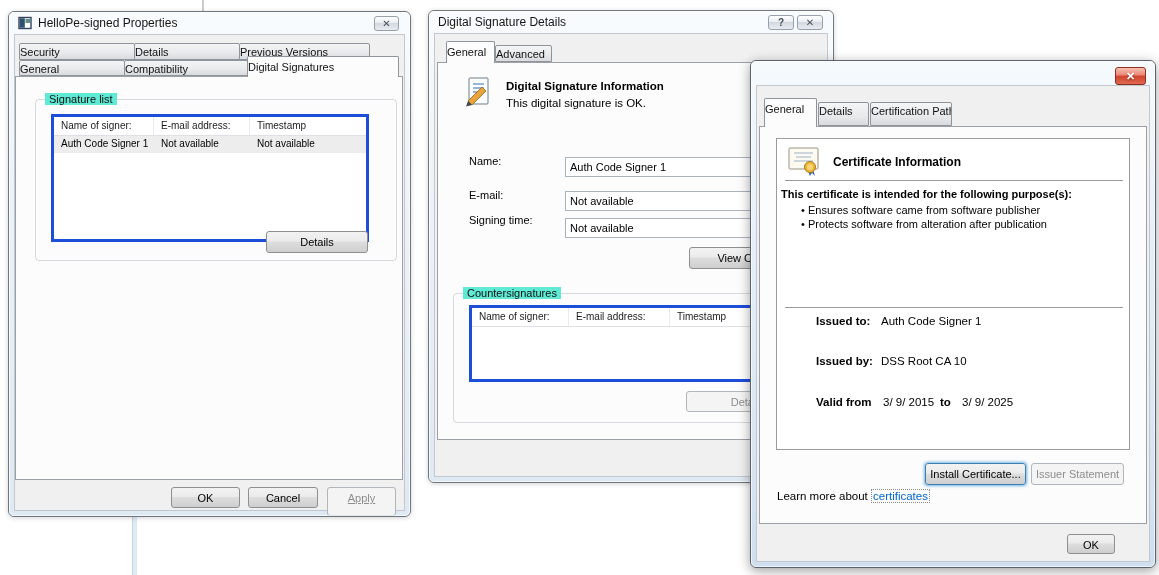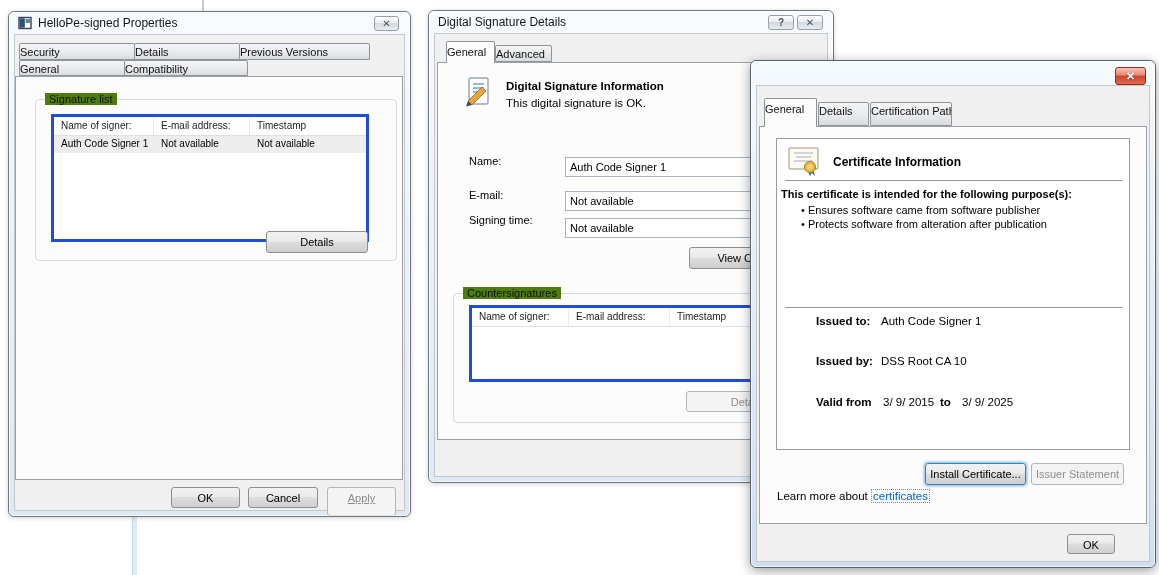--- a/index.html
+++ b/index.html
@@ -15,21 +15,21 @@
   .capbtn{position:absolute;box-sizing:border-box;border:1px solid #98a0aa;border-radius:3px;background:linear-gradient(180deg,#ffffff,#e9edf1 45%,#d3d9df 50%,#e8ecf0);color:#47515b;font-size:10px;text-align:center;line-height:13px;}
   .capbtn.red{background:linear-gradient(180deg,#f7c2b2,#ea8573 45%,#cf432d 50%,#de6a50);border-color:#8c2f1f;color:#fff;font-weight:bold;text-shadow:0 1px 2px rgba(0,0,0,.45);line-height:16px;font-size:11px;}
 
   
   .tab{position:absolute;box-sizing:border-box;background:linear-gradient(180deg,#f3f5f7,#e7e9eb 60%,#d9dcdf);border:1px solid #8f949a;border-radius:2px 2px 0 0;font-size:11px;color:#111;padding-top:2px;z-index:2;white-space:nowrap;overflow:hidden;}
   .tab.active{background:#fcfcfc;z-index:4;border-bottom:none;padding-top:4px;}
   .page{position:absolute;box-sizing:border-box;background:#fcfcfc;border:1px solid #9ba0a6;z-index:3;}
 
   
   .groupbox{position:absolute;box-sizing:border-box;border:1px solid #d6dade;border-radius:4px;}
-  .grouplabel{position:absolute;top:-7px;left:9px;font-size:11px;color:#101010;background:#4d7c0f;padding:0 4px;white-space:nowrap;}
+  .grouplabel{position:absolute;top:-7px;left:9px;font-size:11px;color:#101010;background:#5eead4;padding:0 4px;white-space:nowrap;}
   .lbl{position:absolute;font-size:11px;color:#000;white-space:nowrap;}
   .lbl.b{font-weight:bold;}
   .lbl.md{font-size:11.5px;}
   .tb{position:absolute;box-sizing:border-box;background:#fff;border:1px solid #aab2bb;font-size:11px;padding:3px 0 0 4px;color:#000;white-space:nowrap;overflow:hidden;}
   .btn{position:absolute;box-sizing:border-box;border:1px solid #8e8f8f;border-radius:3px;background:linear-gradient(180deg,#f2f2f2,#ebebeb 45%,#dddddd 50%,#cfcfcf);font-size:11px;color:#000;text-align:center;padding-top:4px;white-space:nowrap;overflow:hidden;cursor:default;}
   .btn.disabled{background:#f4f4f4;border-color:#b0b6bc;color:#8d8d8d;}
   .btn.focused{border-color:#3c7fb1;box-shadow:0 0 3px 1px #74b2e2;}
   .listview{position:absolute;box-sizing:border-box;background:#fff;border:3px solid #1d4ed8;font-size:10px;overflow:hidden;}
   .lv-header{display:flex;height:18px;background:#fff;border-bottom:1px solid #dde1e5;}
   .lv-col{box-sizing:border-box;padding:3px 0 0 7px;border-right:1px solid #ebebeb;color:#1c1c1c;white-space:nowrap;overflow:hidden;}
@@ -63,20 +63,21 @@
     <div class="capbtn" style="right:11px;top:4px;width:25px;height:15px;">
       <span>✕</span>
     </div>
     <div class="content" style="top:22px;">
 
       <div class="tab" style="left:4px;top:8px;width:116px;height:17px;">Security</div>
       <div class="tab" style="left:119px;top:8px;width:106px;height:17px;">Details</div>
       <div class="tab" style="left:224px;top:8px;width:131px;height:17px;">Previous Versions</div>
       <div class="tab" style="left:4px;top:25px;width:106px;height:16px;">General</div>
       <div class="tab" style="left:109px;top:25px;width:124px;height:16px;">Compatibility</div>
+      <div class="tab active" style="left:232px;top:21px;width:152px;height:21px;">Digital Signatures</div>
 
       <div class="page" style="left:0;top:41px;width:388px;height:404px;">
         <div class="groupbox" style="left:19px;top:22px;width:362px;height:162px;">
           <span class="grouplabel">Signature list</span>
         </div>
         <div class="listview" style="left:35px;top:37px;width:318px;height:128px;">
           <div class="lv-header">
             <div class="lv-col" style="width:100px;">Name of signer:</div>
             <div class="lv-col" style="width:96px;">E-mail address:</div>
             <div class="lv-col" style="flex:1;border-right:none;">Timestamp</div>

